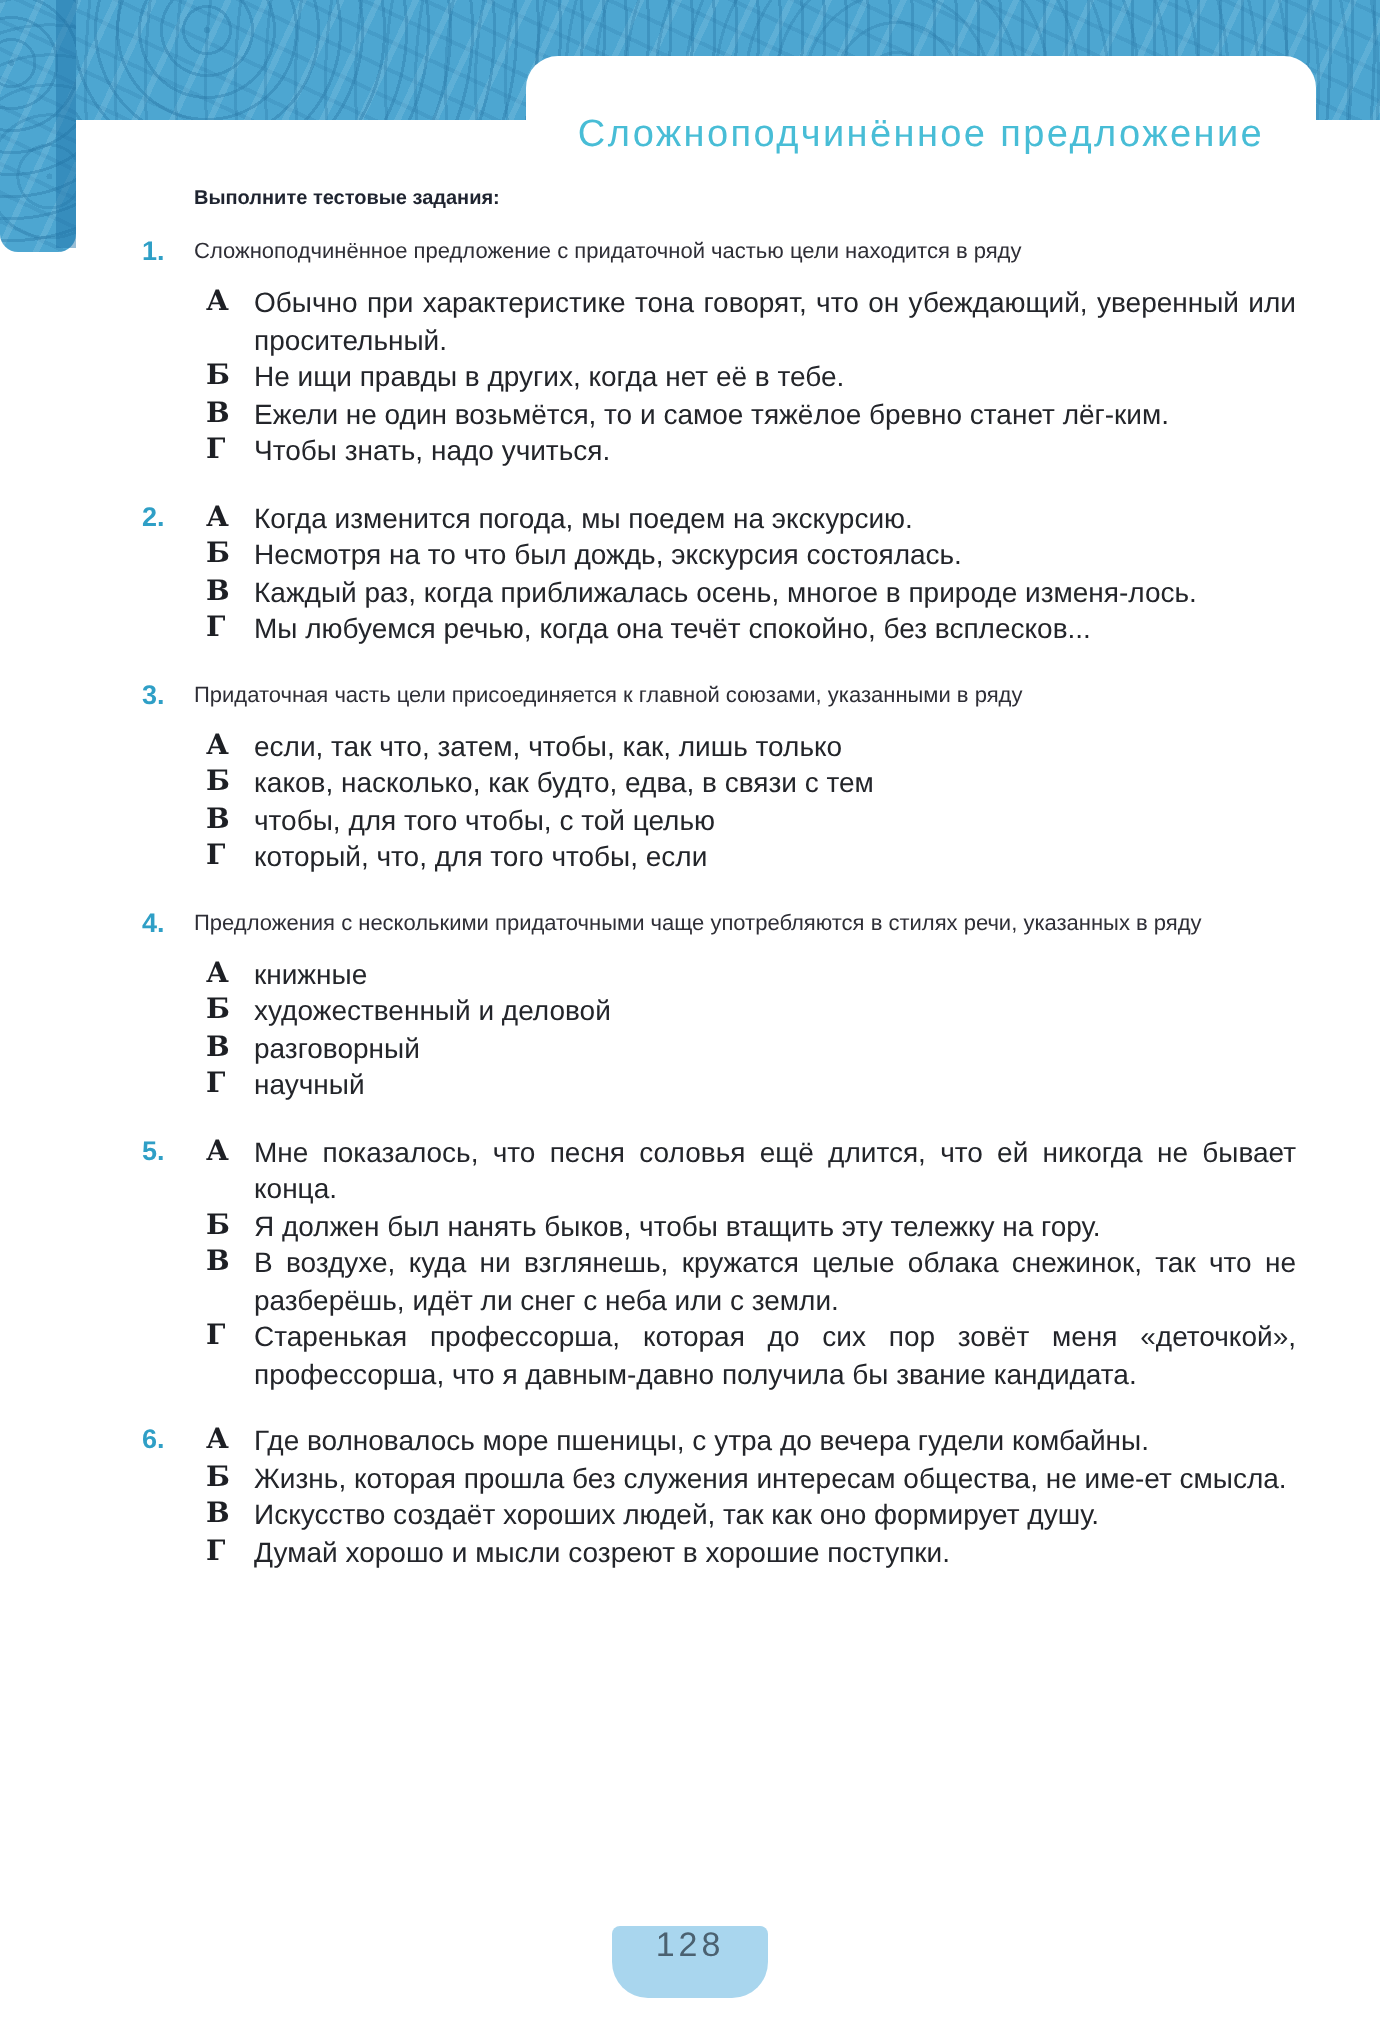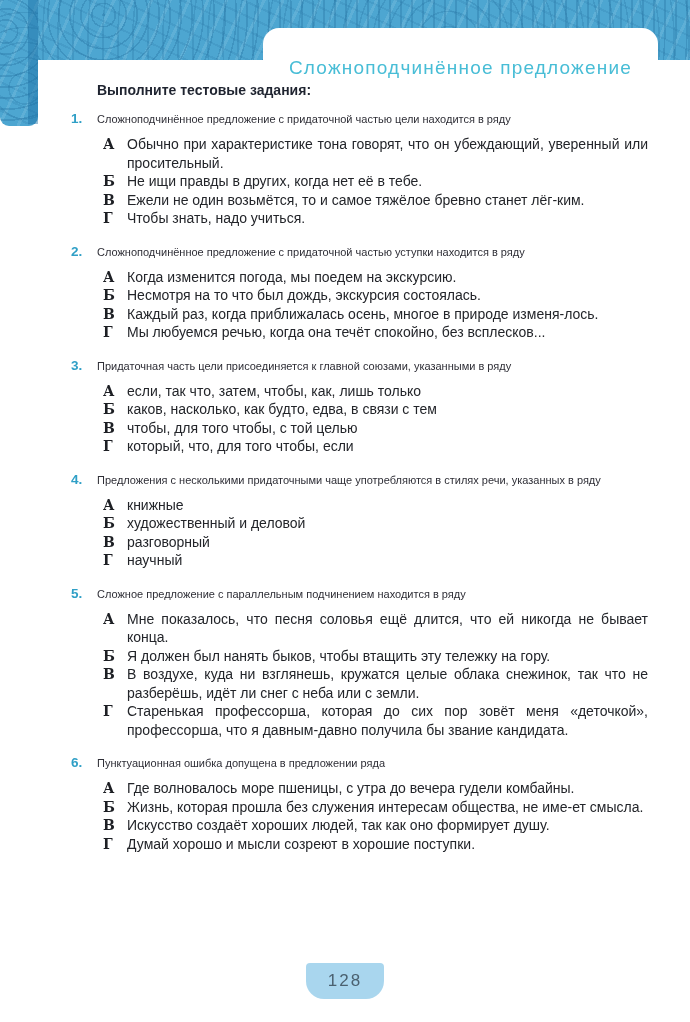--- a/index.html
+++ b/index.html
@@ -21,34 +21,34 @@
   #page-panel{position:absolute;top:60px;left:38px;right:0;bottom:0;background:#fff;
               border-top-left-radius:65px;}
 
   
   #header-tab{position:absolute;top:28px;left:263px;width:395px;height:40px;background:#fff;
               border-radius:16px 16px 0 0;display:flex;align-items:center;justify-content:center;}
   #header-tab .title{color:#48bdd6;font-size:19px;letter-spacing:1.2px;font-weight:400;margin-top:40px;}
 
   
   #content{position:absolute;top:60px;left:0;right:0;padding:18px 42px 0 97px;}
-  .instruction{font-weight:bold;font-size:14px;color:#1f2430;margin:4px 0 12px 0;}
+  .instruction{font-weight:bold;font-size:10px;color:#1f2430;margin:16px 0 12px 0;}
   .q{position:relative;margin:0 0 15px 0;}
   .q-num{position:absolute;left:-26px;top:1px;color:#2f9fc6;font-weight:bold;font-size:13.5px;}
   .q-text{font-size:11px;line-height:18px;color:#2e2e36;margin:0;}
   .opts{margin:7px 0 0 6px;}
   .opt{display:flex;}
   .opt-letter{flex:0 0 24px;font-family:"DejaVu Serif",serif;font-weight:bold;
               font-size:14px;line-height:18.5px;color:#1d1f24;}
   .opt-text{flex:1;font-family:Liberation Sans, sans-serif;font-size:14px;line-height:18.5px;
             color:#23252a;text-align:justify;}
 
   
   #page-tab{position:absolute;top:963px;left:50%;transform:translateX(-50%);width:78px;height:36px;
-            background:#a9d6ee;border-radius:4px 4px 18px 18px;display:flex;align-items:center;
+            background:#a9d6ee;border-radius:4px 4px 18px 18px;display:flex;
             justify-content:center;}
   #page-tab .num{color:#4b6170;font-size:17px;letter-spacing:2px;}
 </style>
 </head>
 <body>
 
 <div id="stage">
 
   <div id="blue-top" class="btex"></div>
   <div id="blue-left" class="btex"></div>
@@ -80,21 +80,20 @@
         </div>
         <div class="opt">
           <span class="opt-letter">Г</span>
           <span class="opt-text">Чтобы знать, надо учиться.</span>
         </div>
       </div>
     </div>
 
     <div class="q">
       <span class="q-num">2.</span>
-      <p class="q-text">Сложноподчинённое предложение с придаточной частью уступки находится в ряду</p>
       <div class="opts">
         <div class="opt">
           <span class="opt-letter">А</span>
           <span class="opt-text">Когда изменится погода, мы поедем на экскурсию.</span>
         </div>
         <div class="opt">
           <span class="opt-letter">Б</span>
           <span class="opt-text">Несмотря на то что был дождь, экскурсия состоялась.</span>
         </div>
         <div class="opt">
@@ -149,21 +148,20 @@
         </div>
         <div class="opt">
           <span class="opt-letter">Г</span>
           <span class="opt-text">научный</span>
         </div>
       </div>
     </div>
 
     <div class="q">
       <span class="q-num">5.</span>
-      <p class="q-text">Сложное предложение с параллельным подчинением находится в ряду</p>
       <div class="opts">
         <div class="opt">
           <span class="opt-letter">А</span>
           <span class="opt-text">Мне показалось, что песня соловья ещё длится, что ей никогда не бывает конца.</span>
         </div>
         <div class="opt">
           <span class="opt-letter">Б</span>
           <span class="opt-text">Я должен был нанять быков, чтобы втащить эту тележку на гору.</span>
         </div>
         <div class="opt">
@@ -172,21 +170,20 @@
         </div>
         <div class="opt">
           <span class="opt-letter">Г</span>
           <span class="opt-text">Старенькая профессорша, которая до сих пор зовёт меня «деточкой», профессорша, что я давным-давно получила бы звание кандидата.</span>
         </div>
       </div>
     </div>
 
     <div class="q">
       <span class="q-num">6.</span>
-      <p class="q-text">Пунктуационная ошибка допущена в предложении ряда</p>
       <div class="opts">
         <div class="opt">
           <span class="opt-letter">А</span>
           <span class="opt-text">Где волновалось море пшеницы, с утра до вечера гудели комбайны.</span>
         </div>
         <div class="opt">
           <span class="opt-letter">Б</span>
           <span class="opt-text">Жизнь, которая прошла без служения интересам общества, не име-ет смысла.</span>
         </div>
         <div class="opt">

